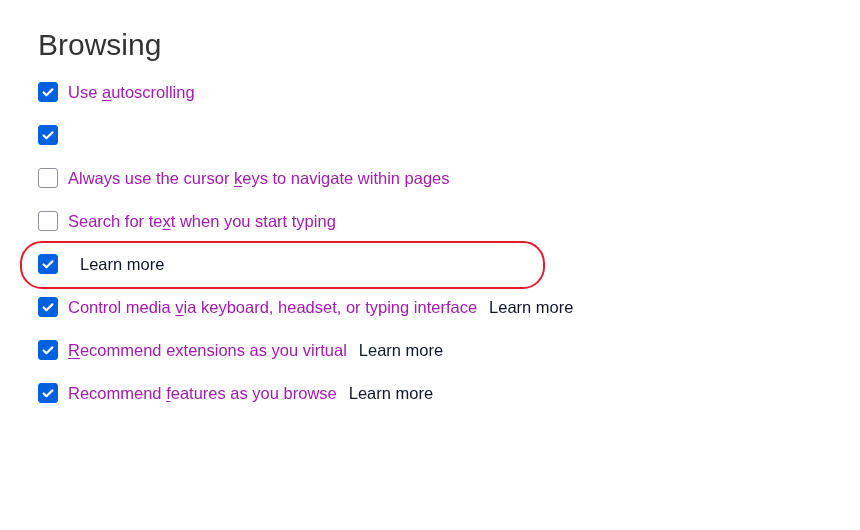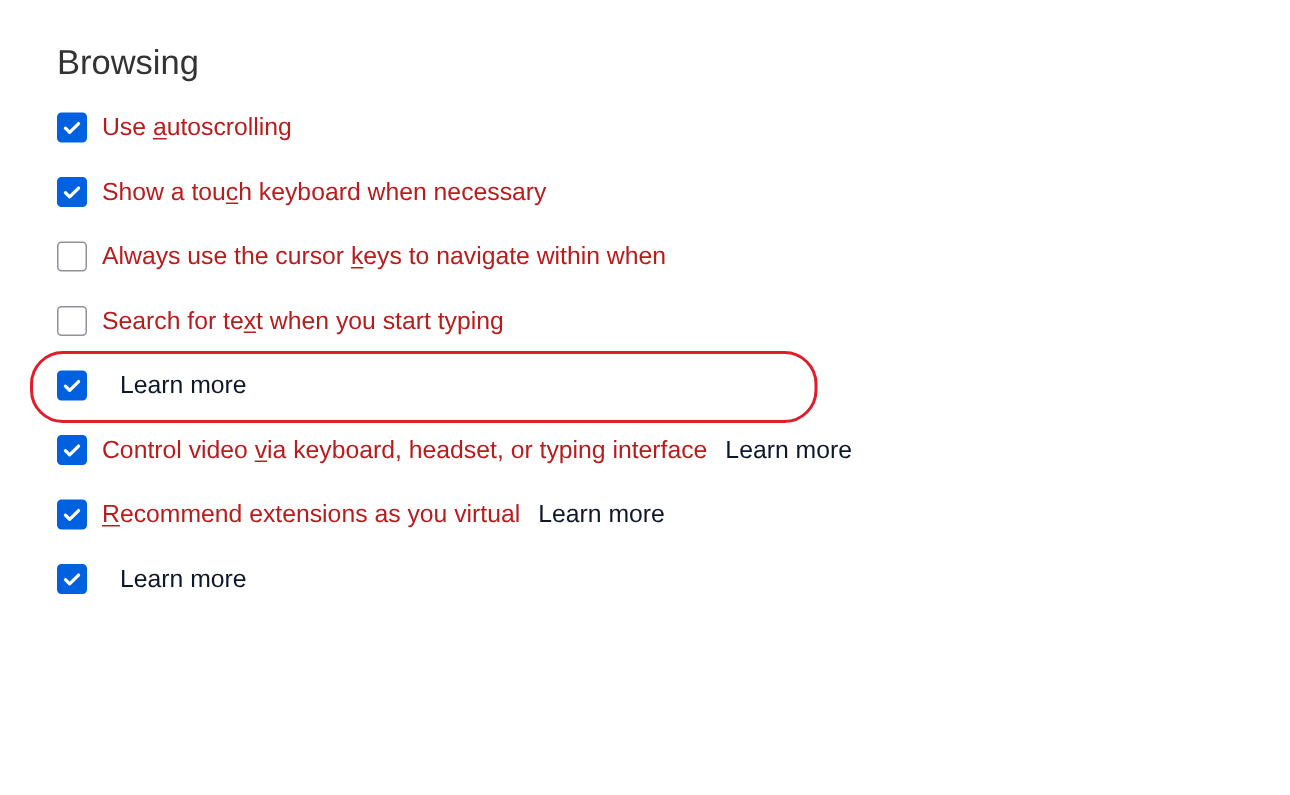--- a/index.html
+++ b/index.html
@@ -6,21 +6,21 @@
       margin: 0;
       padding: 28px 38px;
       font-family: "Segoe UI", -apple-system, BlinkMacSystemFont, sans-serif;
       font-size: 16.5px;
       color: #0c0c0d;
       background: #fff;
       width: 860px;
       box-sizing: border-box;
     }
     .section-title {
-      font-size: 23px;
+      font-size: 30px;
       font-weight: 400;
       color: #333;
       margin: 0 0 20px 0;
     }
     .options-list {
       margin: 0;
       padding: 0;
     }
     .option-row {
       display: flex;
@@ -44,21 +44,21 @@
       background: #0061e0;
       border-color: #0061e0;
     }
     .checkbox svg {
       display: none;
     }
     .checkbox.checked svg {
       display: block;
     }
     .option-label {
-      color: #b91c1c;
+      color: #a21caf;
       user-select: none;
     }
     .learn-more {
       color: #0f172a;
       margin-left: 12px;
       cursor: pointer;
     }
     .highlight-ring {
       position: absolute;
       left: -18px;
@@ -91,28 +91,27 @@
     <span class="option-label"><span>Use </span><span class="ak">a</span><span>utoscrolling</span></span>
   </div>
 
 
   <div class="option-row">
     <span class="checkbox checked">
       <svg width="14" height="14" viewBox="0 0 16 16">
           <path fill="none" stroke="#fff" stroke-width="2.5" stroke-linecap="round" stroke-linejoin="round" d="M3 8.5l3.2 3.2L13 5"></path>
         </svg>
     </span>
-    <span class="option-label"><span>Show a tou</span><span class="ak">c</span><span>h keyboard when necessary</span></span>
   </div>
 
   <div class="option-row">
     <span class="checkbox">
       
     </span>
-    <span class="option-label"><span>Always use the cursor </span><span class="ak">k</span><span>eys to navigate within when</span></span>
+    <span class="option-label"><span>Always use the cursor </span><span class="ak">k</span><span>eys to navigate within pages</span></span>
   </div>
 
   <div class="option-row">
     <span class="checkbox">
       
     </span>
     <span class="option-label"><span>Search for te</span><span class="ak">x</span><span>t when you start typing</span></span>
   </div>
 
   <div class="option-row">
@@ -124,36 +123,37 @@
     </span>
     <a class="learn-more">Learn more</a>
   </div>
 
   <div class="option-row">
     <span class="checkbox checked">
       <svg width="14" height="14" viewBox="0 0 16 16">
           <path fill="none" stroke="#fff" stroke-width="2.5" stroke-linecap="round" stroke-linejoin="round" d="M3 8.5l3.2 3.2L13 5"></path>
         </svg>
     </span>
-    <span class="option-label"><span>Control video </span><span class="ak">v</span><span>ia keyboard, headset, or typing interface</span></span>
+    <span class="option-label"><span>Control media </span><span class="ak">v</span><span>ia keyboard, headset, or typing interface</span></span>
     <a class="learn-more">Learn more</a>
   </div>
 
   <div class="option-row">
     <span class="checkbox checked">
       <svg width="14" height="14" viewBox="0 0 16 16">
           <path fill="none" stroke="#fff" stroke-width="2.5" stroke-linecap="round" stroke-linejoin="round" d="M3 8.5l3.2 3.2L13 5"></path>
         </svg>
     </span>
     <span class="option-label"><span></span><span class="ak">R</span><span>ecommend extensions as you virtual</span></span>
     <a class="learn-more">Learn more</a>
   </div>
 
   <div class="option-row">
     <span class="checkbox checked">
       <svg width="14" height="14" viewBox="0 0 16 16">
           <path fill="none" stroke="#fff" stroke-width="2.5" stroke-linecap="round" stroke-linejoin="round" d="M3 8.5l3.2 3.2L13 5"></path>
         </svg>
     </span>
+    <span class="option-label"><span>Recommend </span><span class="ak">f</span><span>eatures as you browse</span></span>
     <a class="learn-more">Learn more</a>
   </div>
 
 </div>
 
 </body></html>

